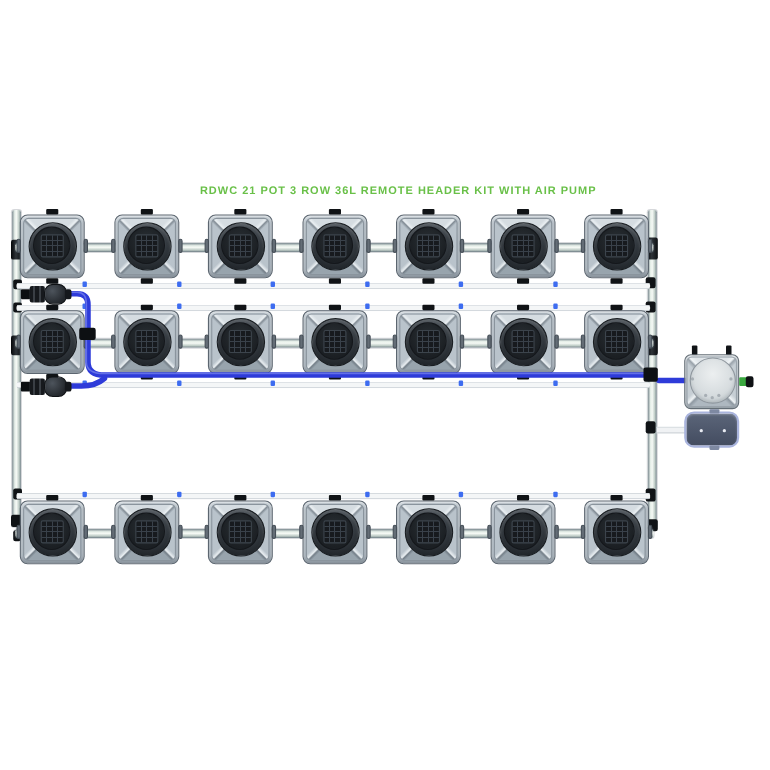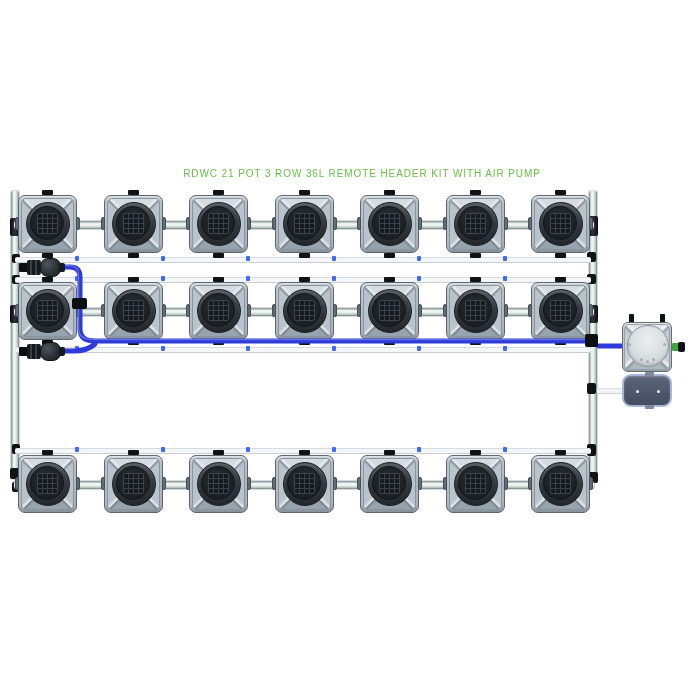--- a/index.html
+++ b/index.html
@@ -2,21 +2,21 @@
 <html><head>
 <meta charset="utf-8">
 <style>
   html,body{margin:0;padding:0;background:#ffffff;}
   #canvas{position:relative;width:700px;height:700px;background:#ffffff;overflow:hidden;
           font-family:"Liberation Sans", sans-serif;}
   .abs{position:absolute;}
 
   
   #title{left:0;top:168px;width:700px;text-align:center;padding-left:24px;box-sizing:border-box;
-         font-size:10px;font-weight:normal;letter-spacing:.9px;color:#69c048;white-space:nowrap;}
+         font-size:10px;font-weight:bold;letter-spacing:.9px;color:#69c048;white-space:nowrap;}
 
   
   .vpipe{width:8px;background:linear-gradient(90deg,#7c8a90,#e6efe9 30%,#f4f8f4 50%,#bccac4 80%,#6f7e86);
          border-radius:2px;box-shadow:0 0 0 1px rgba(90,100,110,.25);}
   .hpipe{height:8px;background:linear-gradient(180deg,#7c8a90,#e6efe9 30%,#f4f8f4 50%,#bccac4 80%,#6f7e86);
          border-radius:2px;box-shadow:0 0 0 1px rgba(90,100,110,.25);}
   .black-fit{background:#101316;border-radius:2px;}
   .sleeve{background:linear-gradient(90deg,#05070a,#2e3338 45%,#0b0e11);border-radius:2px;}
 
   

